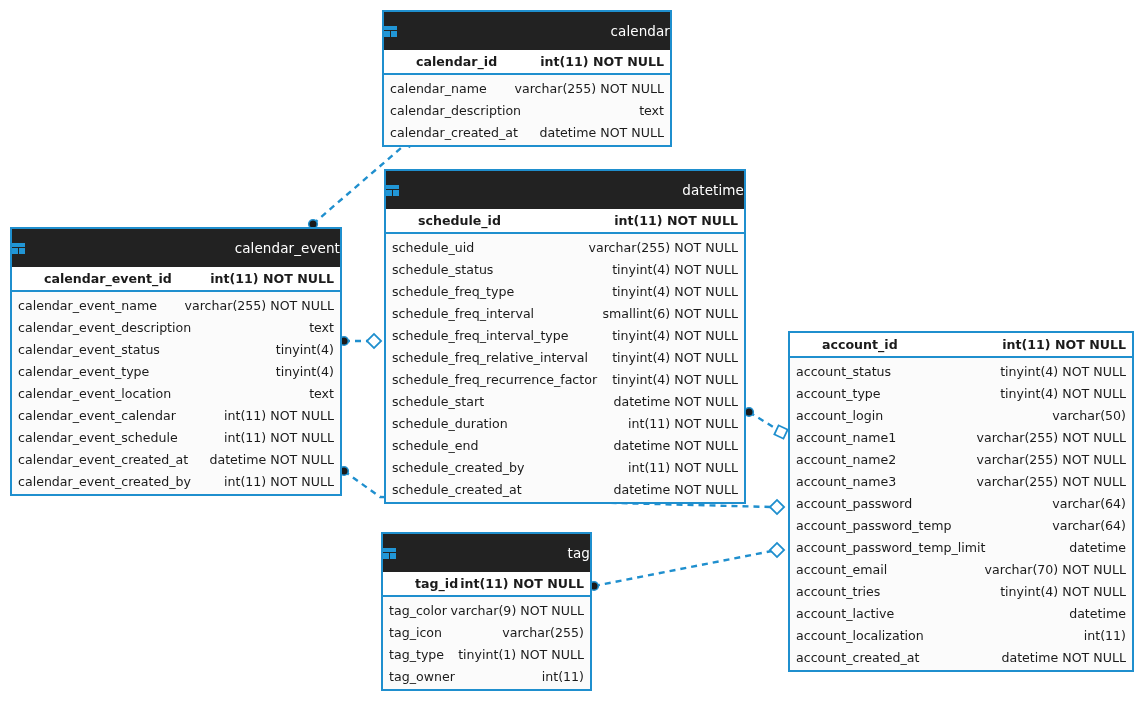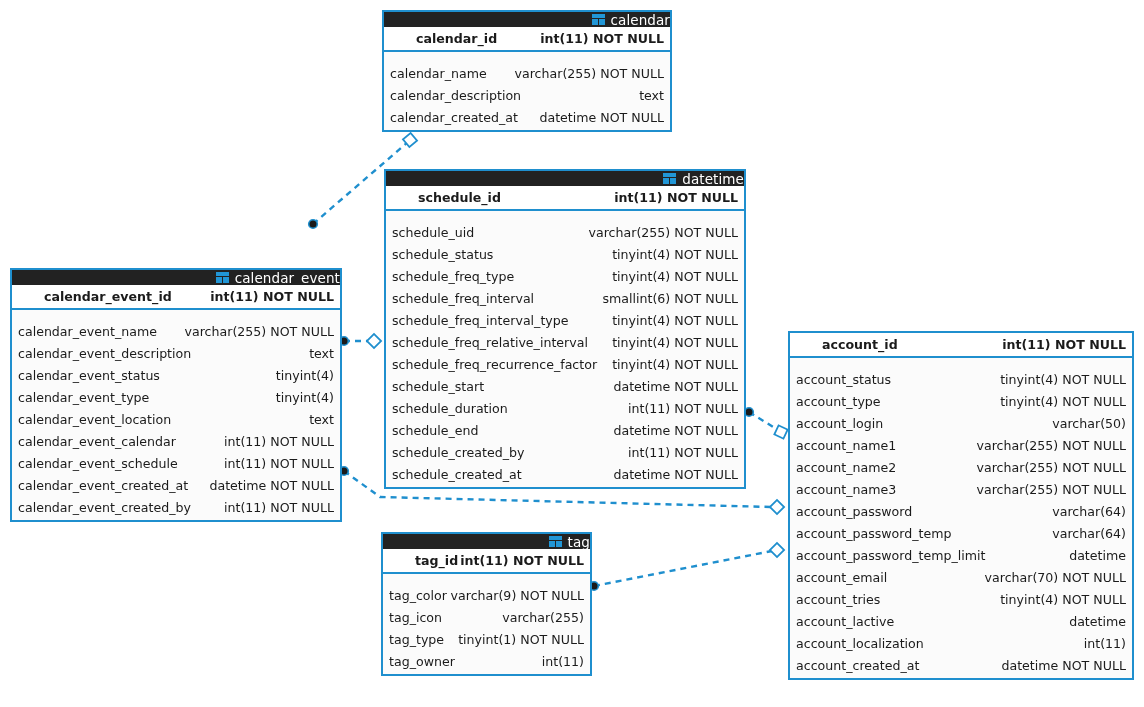--- a/index.html
+++ b/index.html
@@ -36,24 +36,24 @@
     position: absolute;
     box-sizing: border-box;
     border: 2px solid #1f8fce;
     background: #fbfbfb;
     z-index: 2;
   }
 
   .entity-header {
     background: #222222;
     color: #ffffff;
-    height: 15px;
+    height: 38px;
     display: flex;
     align-items: center;
-    justify-content: flex-end;
+    justify-content: space-between;
     gap: 6px;
     font-size: 13.5px;
     letter-spacing: 0.1px;
   }
 
   .table-icon {
     display: inline-block;
     width: 13px;
     height: 11px;
     position: relative;
@@ -85,26 +85,26 @@
   .pk-row .attr-row {
     font-weight: bold;
     background: #ffffff;
     height: 23px;
     padding-left: 32px;
   }
   .attr-name { flex: 0 0 auto; }
   .attr-spacer { flex: 1 1 auto; }
   .attr-type { flex: 0 0 auto; text-align: right; }
 
-  .body-rows { padding-top: 10px; padding-bottom: 2px; }
+  .body-rows { padding-top: 2px; padding-bottom: 2px; }
 
   
   #ent-calendar        { left: 382px;  top: 10px;  width: 290px; }
   #ent-schedule        { left: 384px;  top: 169px; width: 362px; }
-  #ent-calendar_event  { left: 10px;   top: 227px; width: 332px; margin-top: 41px; }
+  #ent-calendar_event  { left: 10px;   top: 227px; width: 332px; }
   #ent-account         { left: 788px;  top: 331px; width: 346px; }
   #ent-tag             { left: 381px;  top: 532px; width: 211px; }
 </style>
 </head>
 <body>
 
 <div id="canvas">
 
   <svg id="edges" viewBox="0 0 1144 707" width="1144" height="707">
 

